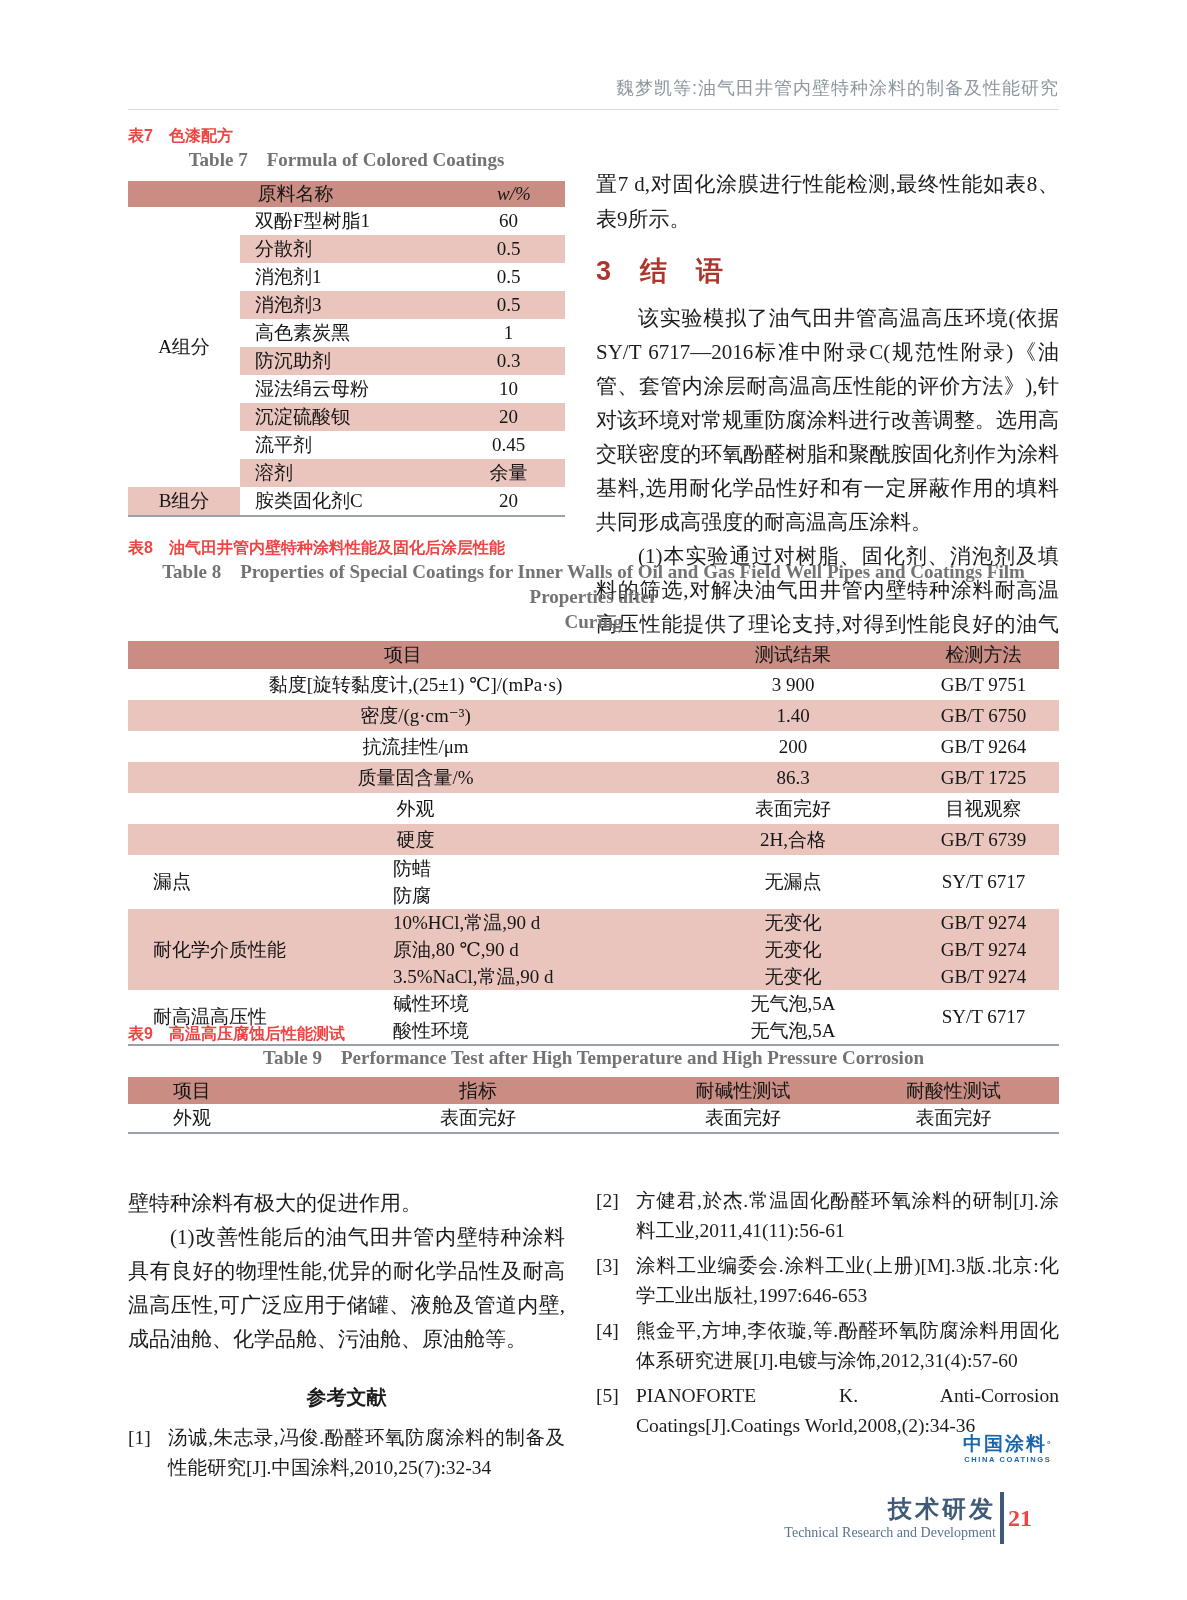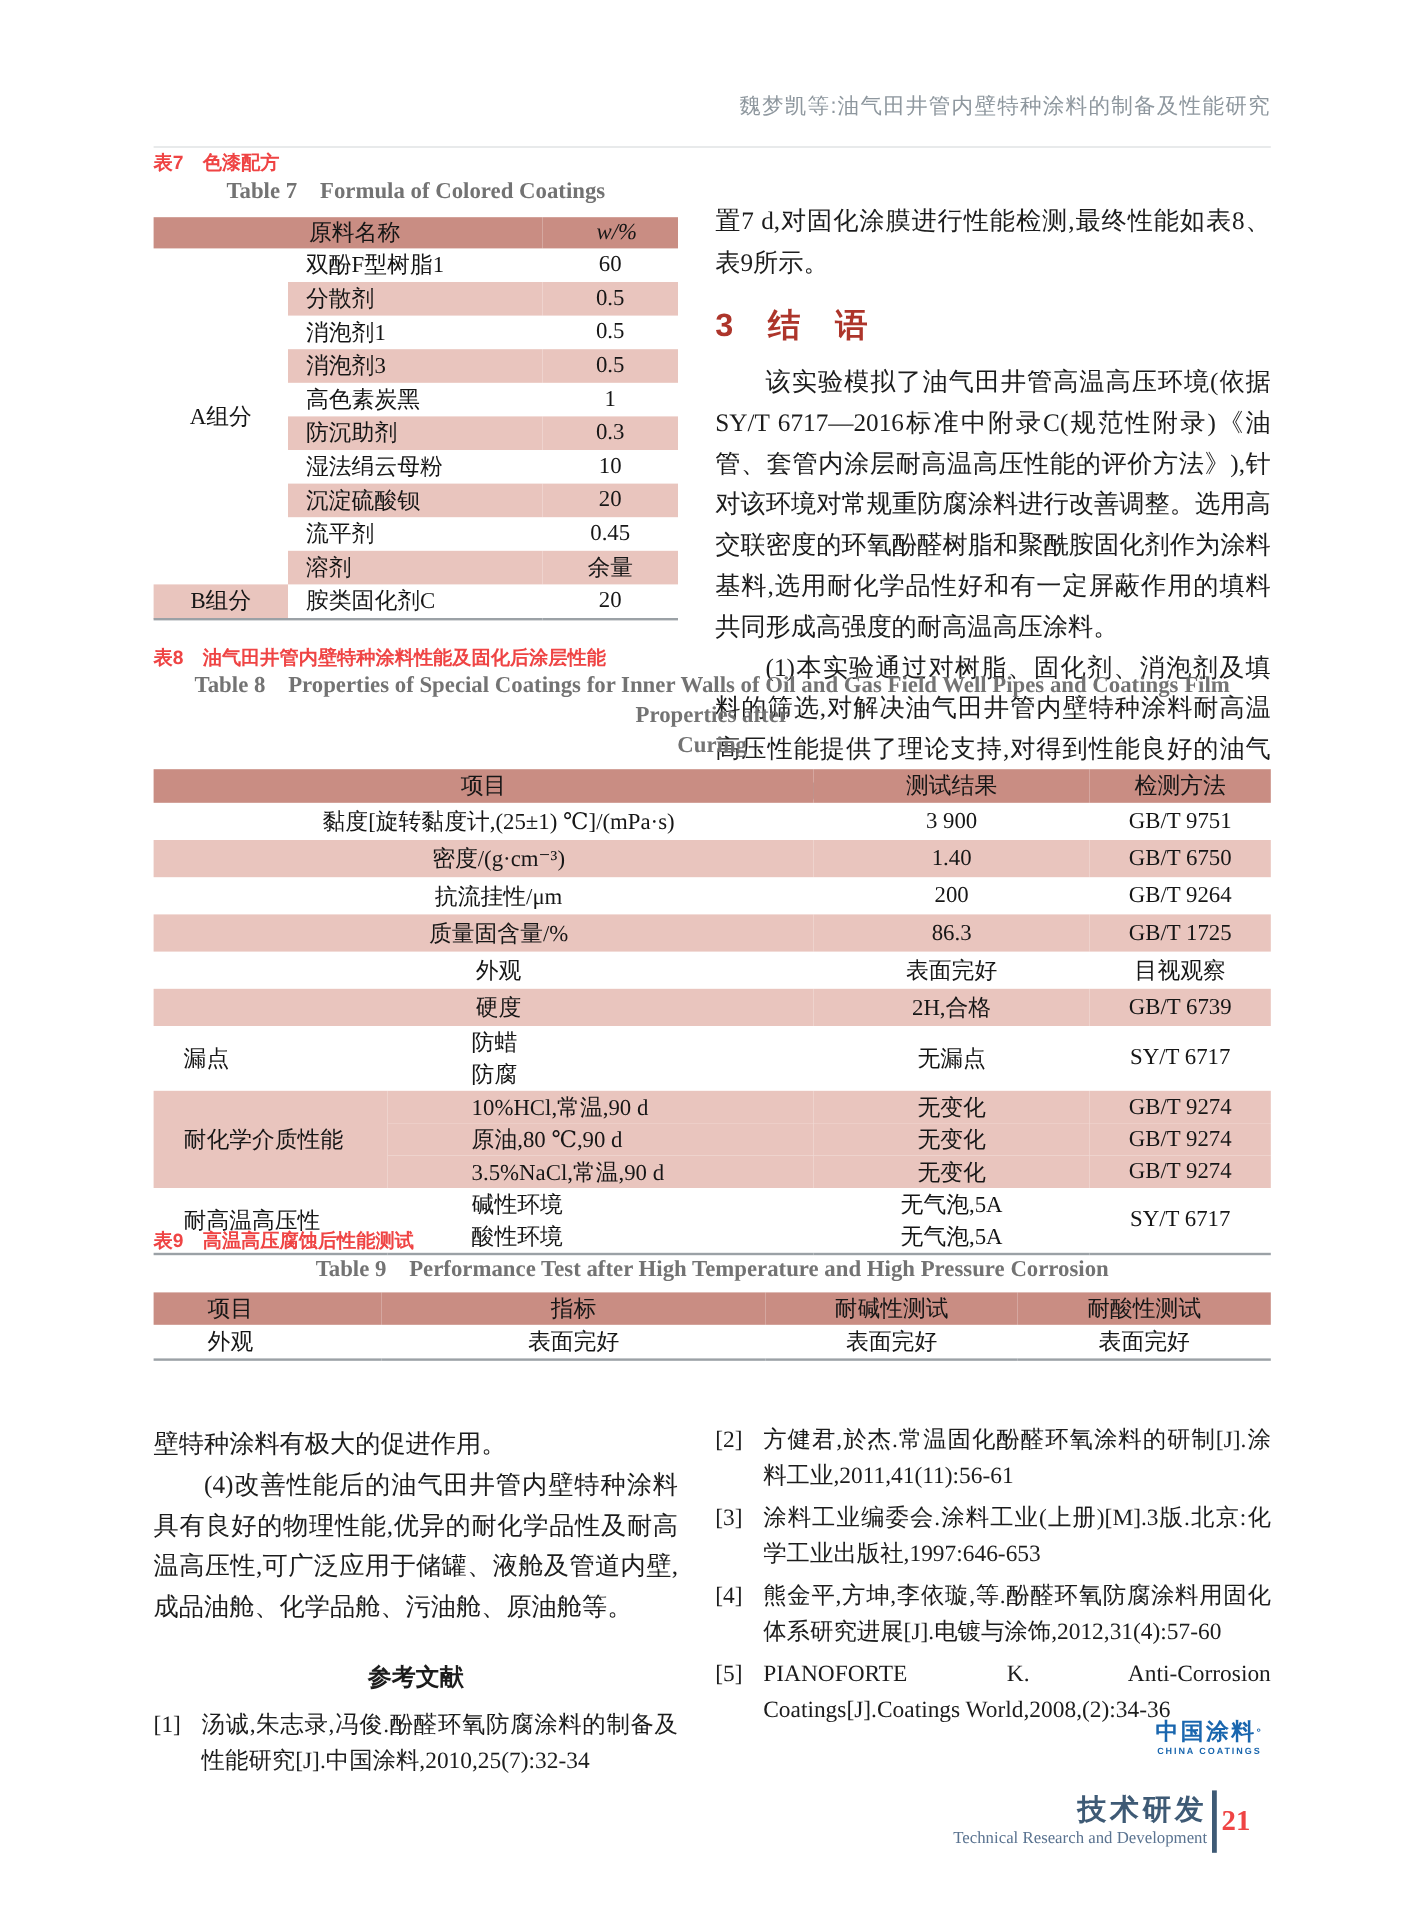--- a/index.html
+++ b/index.html
@@ -8,21 +8,21 @@
     font-family:"Liberation Serif","DejaVu Serif",serif;
     color:#1c1c1c;
   }
   .page { position:relative; width:1187px; height:1600px; overflow:hidden; background:#fff; }
 
   
   .running-head {
     position:absolute; top:76px; left:128px; width:931px;
     text-align:right; font-family:"Liberation Sans","DejaVu Sans",sans-serif;
     font-size:18px; color:#8e979e; letter-spacing:1px;
-    padding-bottom:22px; border-bottom:1px solid #d9dcde;
+    padding-bottom:9px; border-bottom:1px solid #d9dcde;
   }
 
   
   .top-cols { position:absolute; top:126px; left:128px; width:931px; display:flex; gap:31px; }
   .bottom-cols { position:absolute; top:1186px; left:128px; width:931px; display:flex; gap:31px; }
   .col-l { width:437px; flex:none; }
   .col-r { flex:1; min-width:0; }
 
   
   .cap-cn {
@@ -91,21 +91,21 @@
     color:#1966ae; font-size:19px; letter-spacing:2px; line-height:20px;
   }
   .logo-reg { font-size:9px; vertical-align:top; }
   .logo-en {
     font-family:"Liberation Sans","DejaVu Sans",sans-serif; font-weight:bold;
     color:#1966ae; font-size:7.5px; letter-spacing:1.6px; margin-top:1px;
   }
 
   
   .footer {
-    position:absolute; top:1492px; left:131px; width:931px;
+    position:absolute; top:1492px; left:121px; width:931px;
     display:flex; justify-content:flex-end; align-items:center; gap:4px;
   }
   .f-left { text-align:right; }
   .f-cn {
     font-family:"Liberation Sans","DejaVu Sans",sans-serif; font-weight:bold;
     font-size:24px; color:#3e5a75; letter-spacing:3px; line-height:26px;
   }
   .f-en { font-size:14px; color:#5a7390; margin-top:3px; }
   .f-bar { width:4px; height:52px; background:#3e5a75; flex:none; }
   .f-num { font-size:24px; color:#ef4444; width:44px;font-weight:bold; }
@@ -305,21 +305,21 @@
           <td>表面完好</td>
           <td>表面完好</td>
         </tr>
       </tbody>
     </table>
   </div>
 
   <div class="bottom-cols">
     <div class="col-l">
       <p class="para noindent">壁特种涂料有极大的促进作用。</p>
-      <p class="para">(4)改善性能后的油气田井管内壁特种涂料具有良好的物理性能,优异的耐化学品性及耐高温高压性,可广泛应用于储罐、液舱及管道内壁,成品油舱、化学品舱、污油舱、原油舱等。</p>
+      <p class="para">(1)改善性能后的油气田井管内壁特种涂料具有良好的物理性能,优异的耐化学品性及耐高温高压性,可广泛应用于储罐、液舱及管道内壁,成品油舱、化学品舱、污油舱、原油舱等。</p>
       <div class="refs-heading">参考文献</div>
       <div class="ref">
         <span class="ref-num">[1]</span>
         <span class="ref-text">汤诚,朱志录,冯俊.酚醛环氧防腐涂料的制备及性能研究[J].中国涂料,2010,25(7):32-34</span>
       </div>
     </div>
     <div class="col-r">
       <div class="ref">
         <span class="ref-num">[2]</span>
         <span class="ref-text">方健君,於杰.常温固化酚醛环氧涂料的研制[J].涂料工业,2011,41(11):56-61</span>

